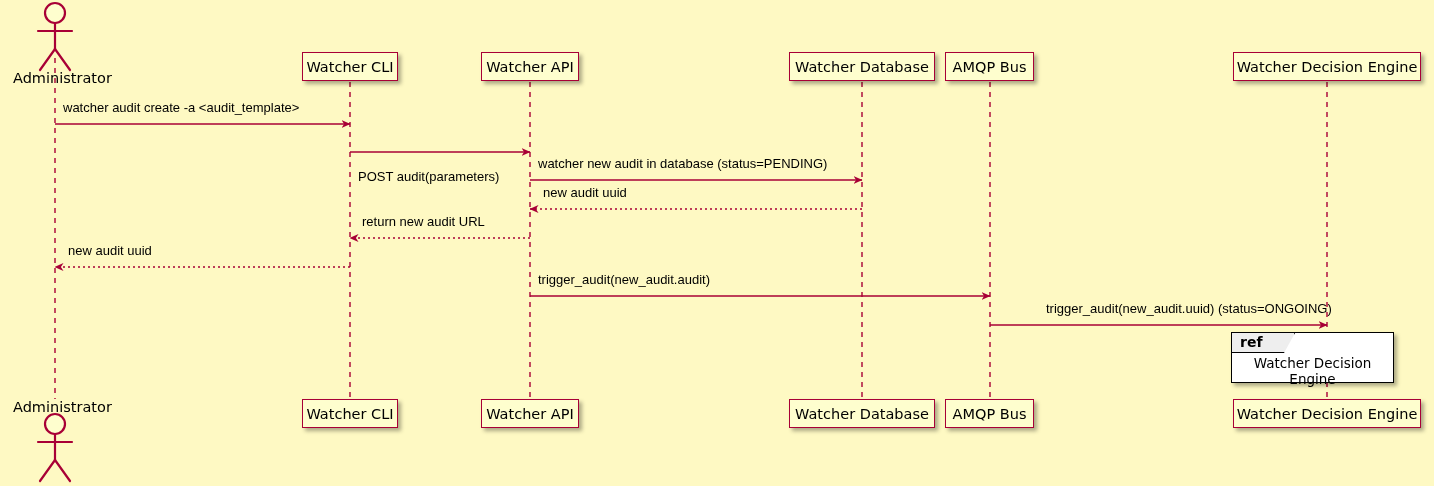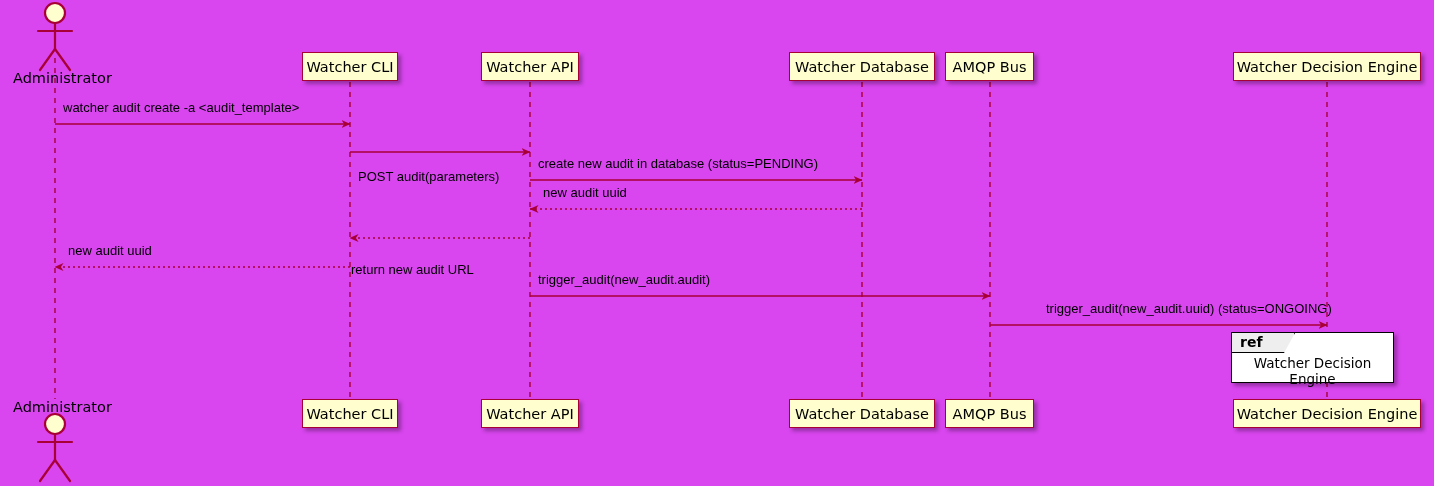--- a/index.html
+++ b/index.html
@@ -8,21 +8,21 @@
     padding: 0;
     background: #FFFFFF;
   }
   body {
     font-family: "DejaVu Sans", sans-serif;
   }
   #diagram {
     position: relative;
     width: 1434px;
     height: 486px;
-    background: #d946ef;
+    background: #fef9c3;
     overflow: hidden;
   }
   svg.layer {
     position: absolute;
     left: 0;
     top: 0;
     width: 1434px;
     height: 486px;
     overflow: visible;
   }
@@ -152,23 +152,23 @@
       <div class="participant-box" style="left: 789px; top: 52px; width: 146px;">Watcher Database</div>
       <div class="participant-box" style="left: 789px; top: 399px; width: 146px;">Watcher Database</div>
       <div class="participant-box" style="left: 945px; top: 52px; width: 89px;">AMQP Bus</div>
       <div class="participant-box" style="left: 945px; top: 399px; width: 89px;">AMQP Bus</div>
       <div class="participant-box" style="left: 1233px; top: 52px; width: 188px;">Watcher Decision Engine</div>
       <div class="participant-box" style="left: 1233px; top: 399px; width: 188px;">Watcher Decision Engine</div>
     </div>
   <div id="message-labels">
       <div class="msg-label" style="left: 63px; top: 100px;">watcher audit create -a &lt;audit_template&gt;</div>
       <div class="msg-label" style="left: 358px; top: 128px; margin-top: 41px;">POST audit(parameters)</div>
-      <div class="msg-label" style="left: 538px; top: 156px;">create new audit in database (status=PENDING)</div>
+      <div class="msg-label" style="left: 538px; top: 156px;">watcher new audit in database (status=PENDING)</div>
       <div class="msg-label" style="left: 543px; top: 185px;">new audit uuid</div>
-      <div class="msg-label" style="left: 351px; top: 214px; margin-top: 48px;">return new audit URL</div>
+      <div class="msg-label" style="left: 362px; top: 214px;">return new audit URL</div>
       <div class="msg-label" style="left: 68px; top: 243px;">new audit uuid</div>
       <div class="msg-label" style="left: 538px; top: 272px;">trigger_audit(new_audit.audit)</div>
       <div class="msg-label" style="left: 998px; top: 301px; margin-left: 48px;">trigger_audit(new_audit.uuid) (status=ONGOING)</div>
     </div>
 
   <div class="ref-frame" id="ref-frame" style="left: 1231px; top: 332px; width: 163px; height: 51px;">
     <div class="ref-tab" id="ref-tab" style="width: 62px; clip-path: polygon(0px 0px, 100% 0px, calc(100% - 11px) 100%, 0px 100%); border-right: 1.5px solid rgb(0, 0, 0); border-bottom: 1.5px solid rgb(0, 0, 0);"></div>
     <div class="ref-tab-label">ref</div>
     <div class="ref-body" id="ref-body">
         <span>Watcher Decision Engine</span>

